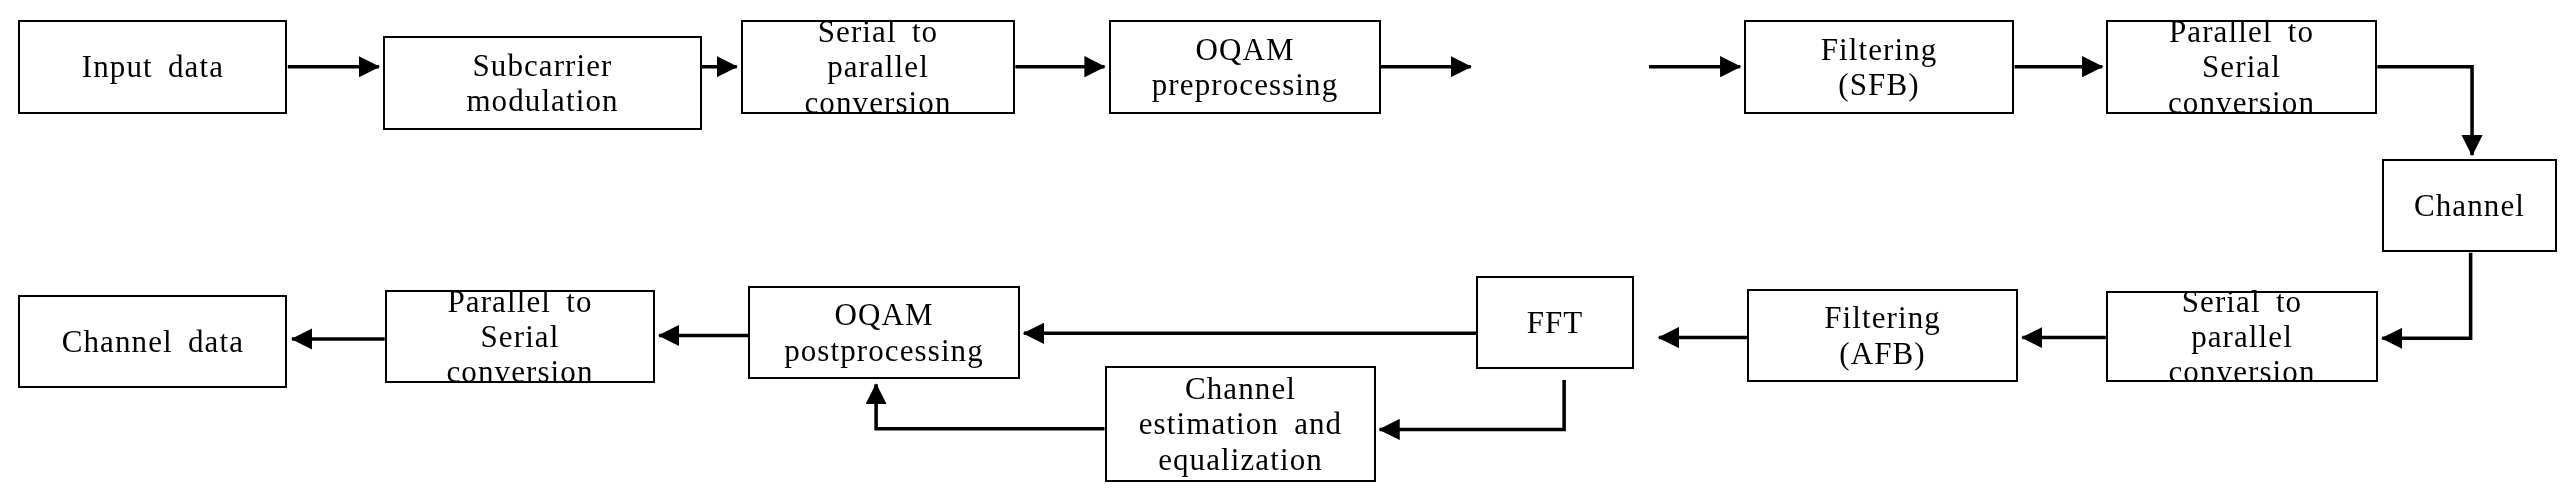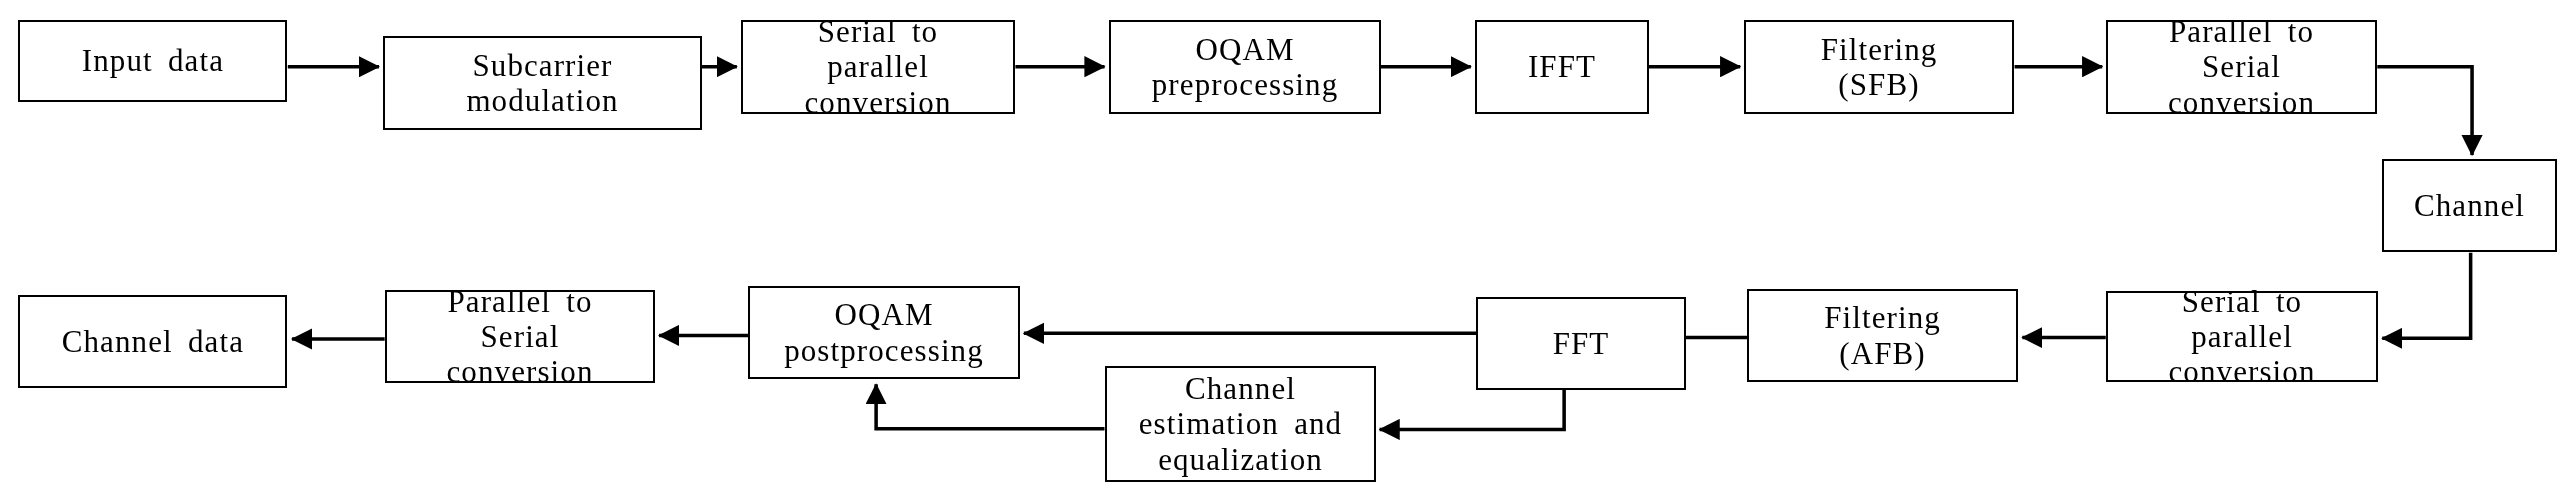--- a/index.html
+++ b/index.html
@@ -63,51 +63,50 @@
     <line x1="2978" y1="477" x2="2860" y2="477" marker-end="url(#ah)"></line>
     <line x1="2471" y1="477" x2="2346" y2="477" marker-end="url(#ah)"></line>
     <line x1="2088" y1="471" x2="1448" y2="471" marker-end="url(#ah)"></line>
     <line x1="1058" y1="474" x2="932" y2="474" marker-end="url(#ah)"></line>
     <line x1="544" y1="479" x2="413" y2="479" marker-end="url(#ah)"></line>
 
     <polyline points="2212,537 2212,607 1951,607" marker-end="url(#ah)"></polyline>
     <polyline points="1562,606 1239,606 1239,543" marker-end="url(#ah)"></polyline>
   </svg>
 
-  <div class="node" style="left:18.4px;  top:20px;  width:269px; height:82px">Input data</div>
+  <div class="node" style="left:18.4px;  top:20px;  width:269px; height:94px">Input data</div>
 
   <div class="node" style="left:383px; top:36px;  width:319px; height:94px">Subcarrier
 modulation</div>
 
   <div class="node" style="left:741px;top:20px;  width:274px; height:94px">Serial to
 parallel
 conversion</div>
 
   <div class="node" style="left:1109px;top:20px;  width:272px; height:94px">OQAM
 preprocessing</div>
 
-  <div class="node" style="left:1475px;top:20px;  width:174px; height:94px">IFFT</div>
 
   <div class="node" style="left:1744px;top:20px;  width:270px; height:94px">Filtering
 (SFB)</div>
 
   <div class="node" style="left:2106px;top:20px;  width:271px; height:94px">Parallel to
 Serial
 conversion</div>
 
   <div class="node" style="left:2382px;top:159px; width:175px; height:93px">Channel</div>
 
   <div class="node" style="left:2106px;top:291px; width:272px; height:91px">Serial to
 parallel
 conversion</div>
 
   <div class="node" style="left:1747px;top:289px; width:271px; height:93px">Filtering
 (AFB)</div>
 
-  <div class="node" style="left:1476px;top:297px; width:210px; height:93px">FFT</div>
+  <div class="node" style="left:1476px;top:276px; width:158px; height:93px">FFT</div>
 
   <div class="node" style="left:1105px;top:366px; width:271px; height:116px">Channel
 estimation and
 equalization</div>
 
   <div class="node" style="left:748px;top:286px; width:272px; height:93px">OQAM
 postprocessing</div>
 
   <div class="node" style="left:385px; top:290px; width:270px; height:93px">Parallel to
 Serial

